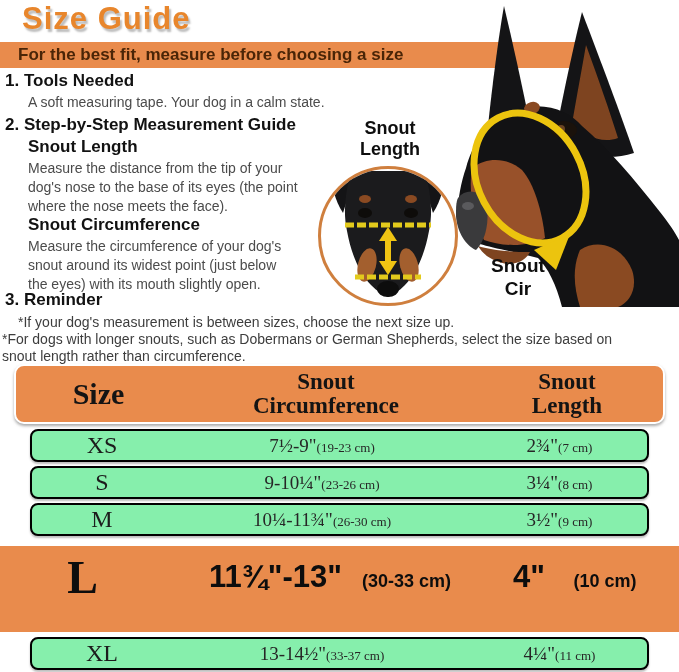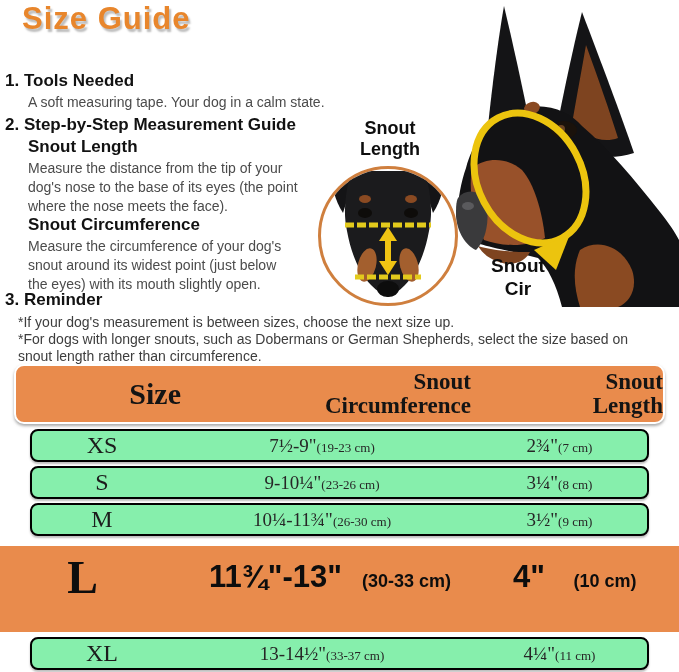--- a/index.html
+++ b/index.html
@@ -43,21 +43,21 @@
   .bigdog { position:absolute; left:430px; top:0; width:249px; height:307px; z-index:2; }
 
   
   .thead {
     position:absolute; left:14px; top:364px; width:651px; height:60px;
     background:#e98b4c; border-radius:10px; border:2px solid #ffffff;
     box-shadow:0 2px 3px rgba(100,100,100,.55); box-sizing:border-box;
     display:grid; grid-template-columns:165px 290px 1fr; align-items:center; z-index:2;
   }
   .thead .c {
-    text-align:right; font-family:"Liberation Serif", serif; font-weight:bold;
+    text-align:center; font-family:"Liberation Serif", serif; font-weight:bold;
     font-size:23px; line-height:1.05; color:#141414;
   }
   .thead .c.size { font-size:30px; }
 
   .row {
     position:absolute; left:30px; width:619px; height:33px;
     background:#86efac; border-radius:8px; border:2px solid #000000;
     box-shadow:0 2px 2px rgba(110,110,110,.45); box-sizing:border-box;
     display:grid; grid-template-columns:140px 300px 1fr; align-items:center; z-index:2;
   }
@@ -77,38 +77,41 @@
     font-size:16px; font-weight:bold; color:#1d1d1d;
   }
 </style>
 </head>
 <body>
 
 <div id="stage">
 
   <div class="title">Size Guide</div>
 
+  <div class="banner">
+    <span>For the best fit, measure before choosing a size</span>
+  </div>
 
   <div class="h" style="left:5px; top:71px;">1. Tools Needed</div>
   <div class="body-text" style="left:28px; top:93px;">A soft measuring tape. Your dog in a calm state.</div>
 
   <div class="h" style="left:5px; top:115px;">2. Step-by-Step Measurement Guide</div>
   <div class="h" style="left:28px; top:137px;">Snout Length</div>
   <div class="body-text ml" style="left:28px; top:159px;">Measure the distance from the tip of your
 dog's nose to the base of its eyes (the point
 where the nose meets the face).</div>
 
   <div class="h" style="left:28px; top:215px;">Snout Circumference</div>
   <div class="body-text ml" style="left:28px; top:237px;">Measure the circumference of your dog's
 snout around its widest point (just below
 the eyes) with its mouth slightly open.</div>
 
   <div class="h" style="left:5px; top:290px;">3. Reminder</div>
   <div class="reminder" style="left:18px; top:314px;">*If your dog's measurement is between sizes, choose the next size up.</div>
-  <div class="reminder ml" style="left:18px; top:331px;">*For dogs with longer snouts, such as Dobermans or German Shepherds, select the size based on
+  <div class="reminder ml" style="left:2px; top:331px;">*For dogs with longer snouts, such as Dobermans or German Shepherds, select the size based on
 snout length rather than circumference.</div>
 
   <svg class="bigdog" viewBox="0 0 249 307" aria-hidden="true">
     <rect x="146" y="0" width="103" height="307" fill="#ffffff"></rect>
 
     <path d="M 58 126 C 62 88 68 40 74 6 C 83 44 93 90 99 120 C 85 128 70 130 58 126 Z" fill="#141416"></path>
 
     <path d="M 124 142 C 132 100 143 48 152 12 C 171 62 191 115 204 153 C 176 162 147 154 124 142 Z" fill="#141416"></path>
     <path d="M 142 124 C 147 95 152 68 156 45 C 168 78 180 112 188 138 C 172 144 155 136 142 124 Z" fill="#7e4420"></path>
 

